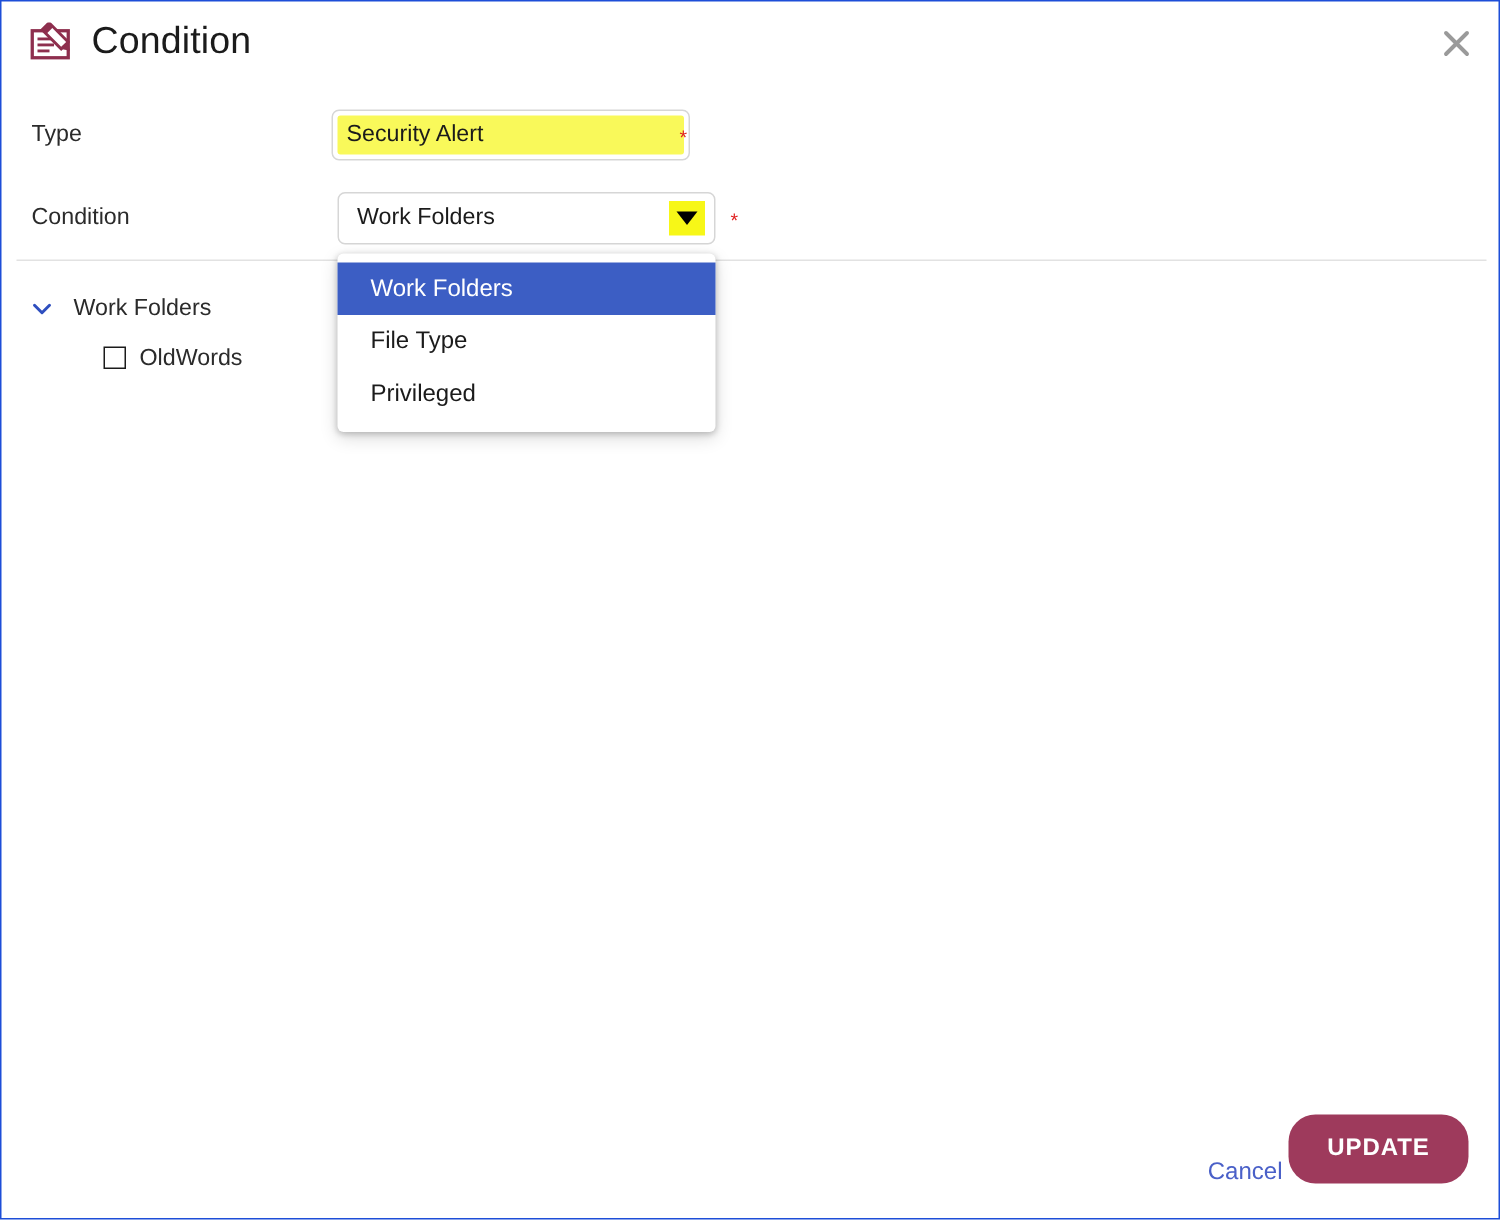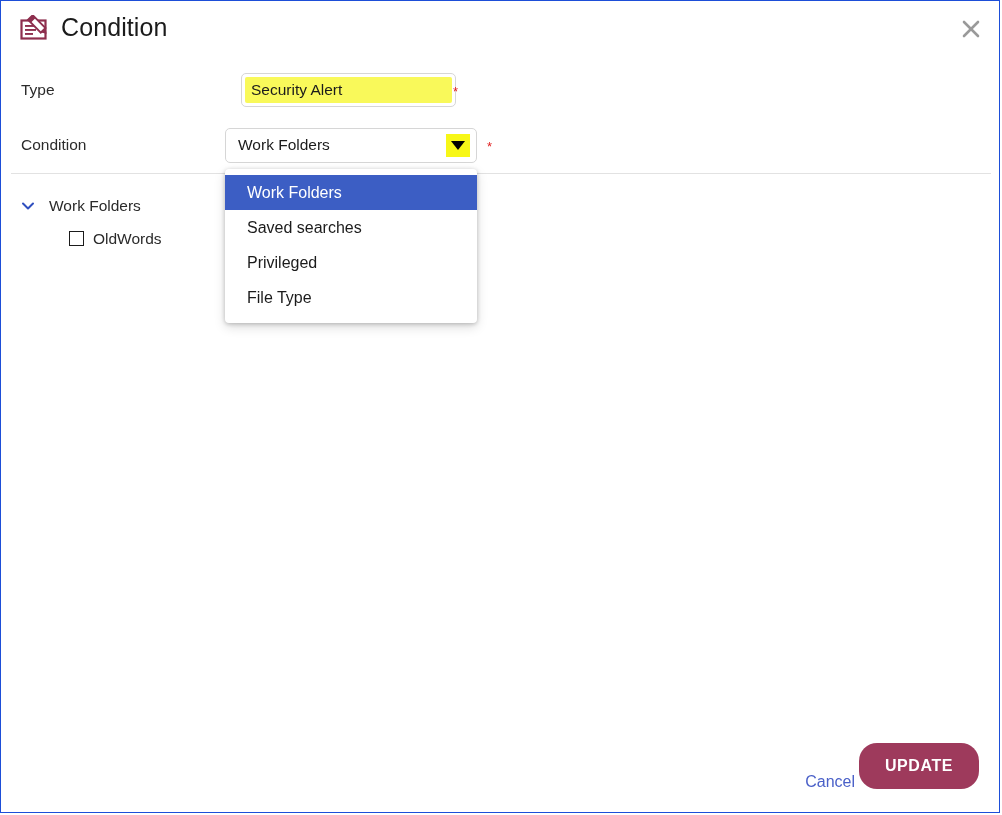--- a/index.html
+++ b/index.html
@@ -82,23 +82,23 @@
   .required-mark {
     position: absolute;
     font-size: 13px;
     color: #e02020;
     line-height: 1;
   }
 
   
   .text-input-wrap {
     position: absolute;
-    left: 240px;
+    left: 220px;
     top: 0px;
-    width: 215px;
+    width: 239px;
     height: 34px;
     border: 1px solid #d6d6d6;
     border-radius: 5px;
     background: #ffffff;
     box-sizing: border-box;
     padding: 3px;
   }
   .text-input {
     width: 100%;
     height: 100%;
@@ -330,23 +330,22 @@
       <span class="tree-label">Work Folders</span>
     </div>
     <div class="tree-child">
       <span class="tree-checkbox"></span>
       <span class="tree-label">OldWords</span>
     </div>
   </div>
 
   <div class="dropdown-list">
     <div class="dropdown-item selected">Work Folders</div>
-    <div class="dropdown-item">Saved searches</div>
+    <div class="dropdown-item">File Type</div>
     <div class="dropdown-item">Privileged</div>
-    <div class="dropdown-item">File Type</div>
   </div>
 
   <div class="footer">
     <div class="cancel-link">Cancel</div>
     <button class="update-button">UPDATE</button>
   </div>
 
 </div>
 
 </body></html>

